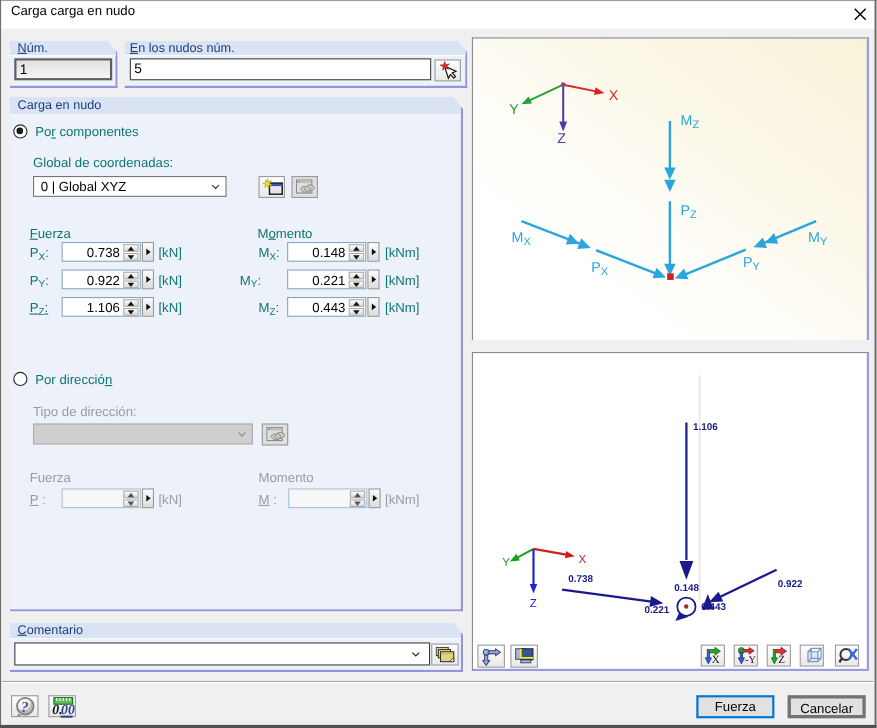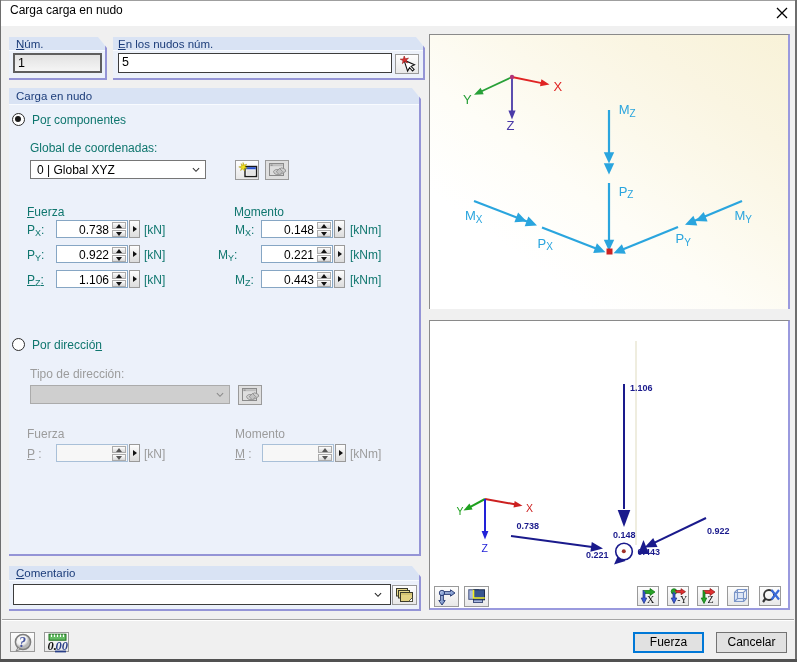--- a/index.html
+++ b/index.html
@@ -27,21 +27,21 @@
 
 .radio{position:absolute;width:13px;height:13px;border-radius:50%;background:#fff;border:1.5px solid #2c2c2c;box-sizing:border-box;}
 .radio.on:after{content:"";position:absolute;left:2px;top:2px;width:6px;height:6px;border-radius:50%;background:#1a1a1a;}
 
 .combo{position:absolute;background:#fff;border:1px solid #767676;box-sizing:border-box;font-size:12px;}
 .combo .tx{position:absolute;left:6px;top:2px;color:#000;}
 .chev{position:absolute;right:5px;top:5px;left:auto;width:8px;height:8px;}
 .iconbtn{position:absolute;border:1px solid #9a9a9a;box-sizing:border-box;background:linear-gradient(#fefefe,#e8e8e8);z-index:6;}
 .iconbtn.disab{background:#dfdfdf;}
 
-.pushbtn{position:absolute;background:#e1e1e1;border:1px solid #737373;box-sizing:border-box;font-size:12px;text-align:center;color:#000;}
+.pushbtn{position:absolute;background:#e1e1e1;border:3px solid #737373;box-sizing:border-box;font-size:12px;text-align:center;color:#000;}
 svg{position:absolute;}
 </style>
 </head>
 <body>
 <div class="abs" id="bT"></div>
 <div class="abs" id="titlebar"></div>
 <div class="abs" id="title">Carga carga en nudo</div>
 <svg class="abs" style="left:776px;top:7px" width="12" height="12" viewBox="0 0 12 12">
     <path d="M1 1 L11 11 M11 1 L1 11" stroke="#000" stroke-width="1.3"></path>
   </svg>

